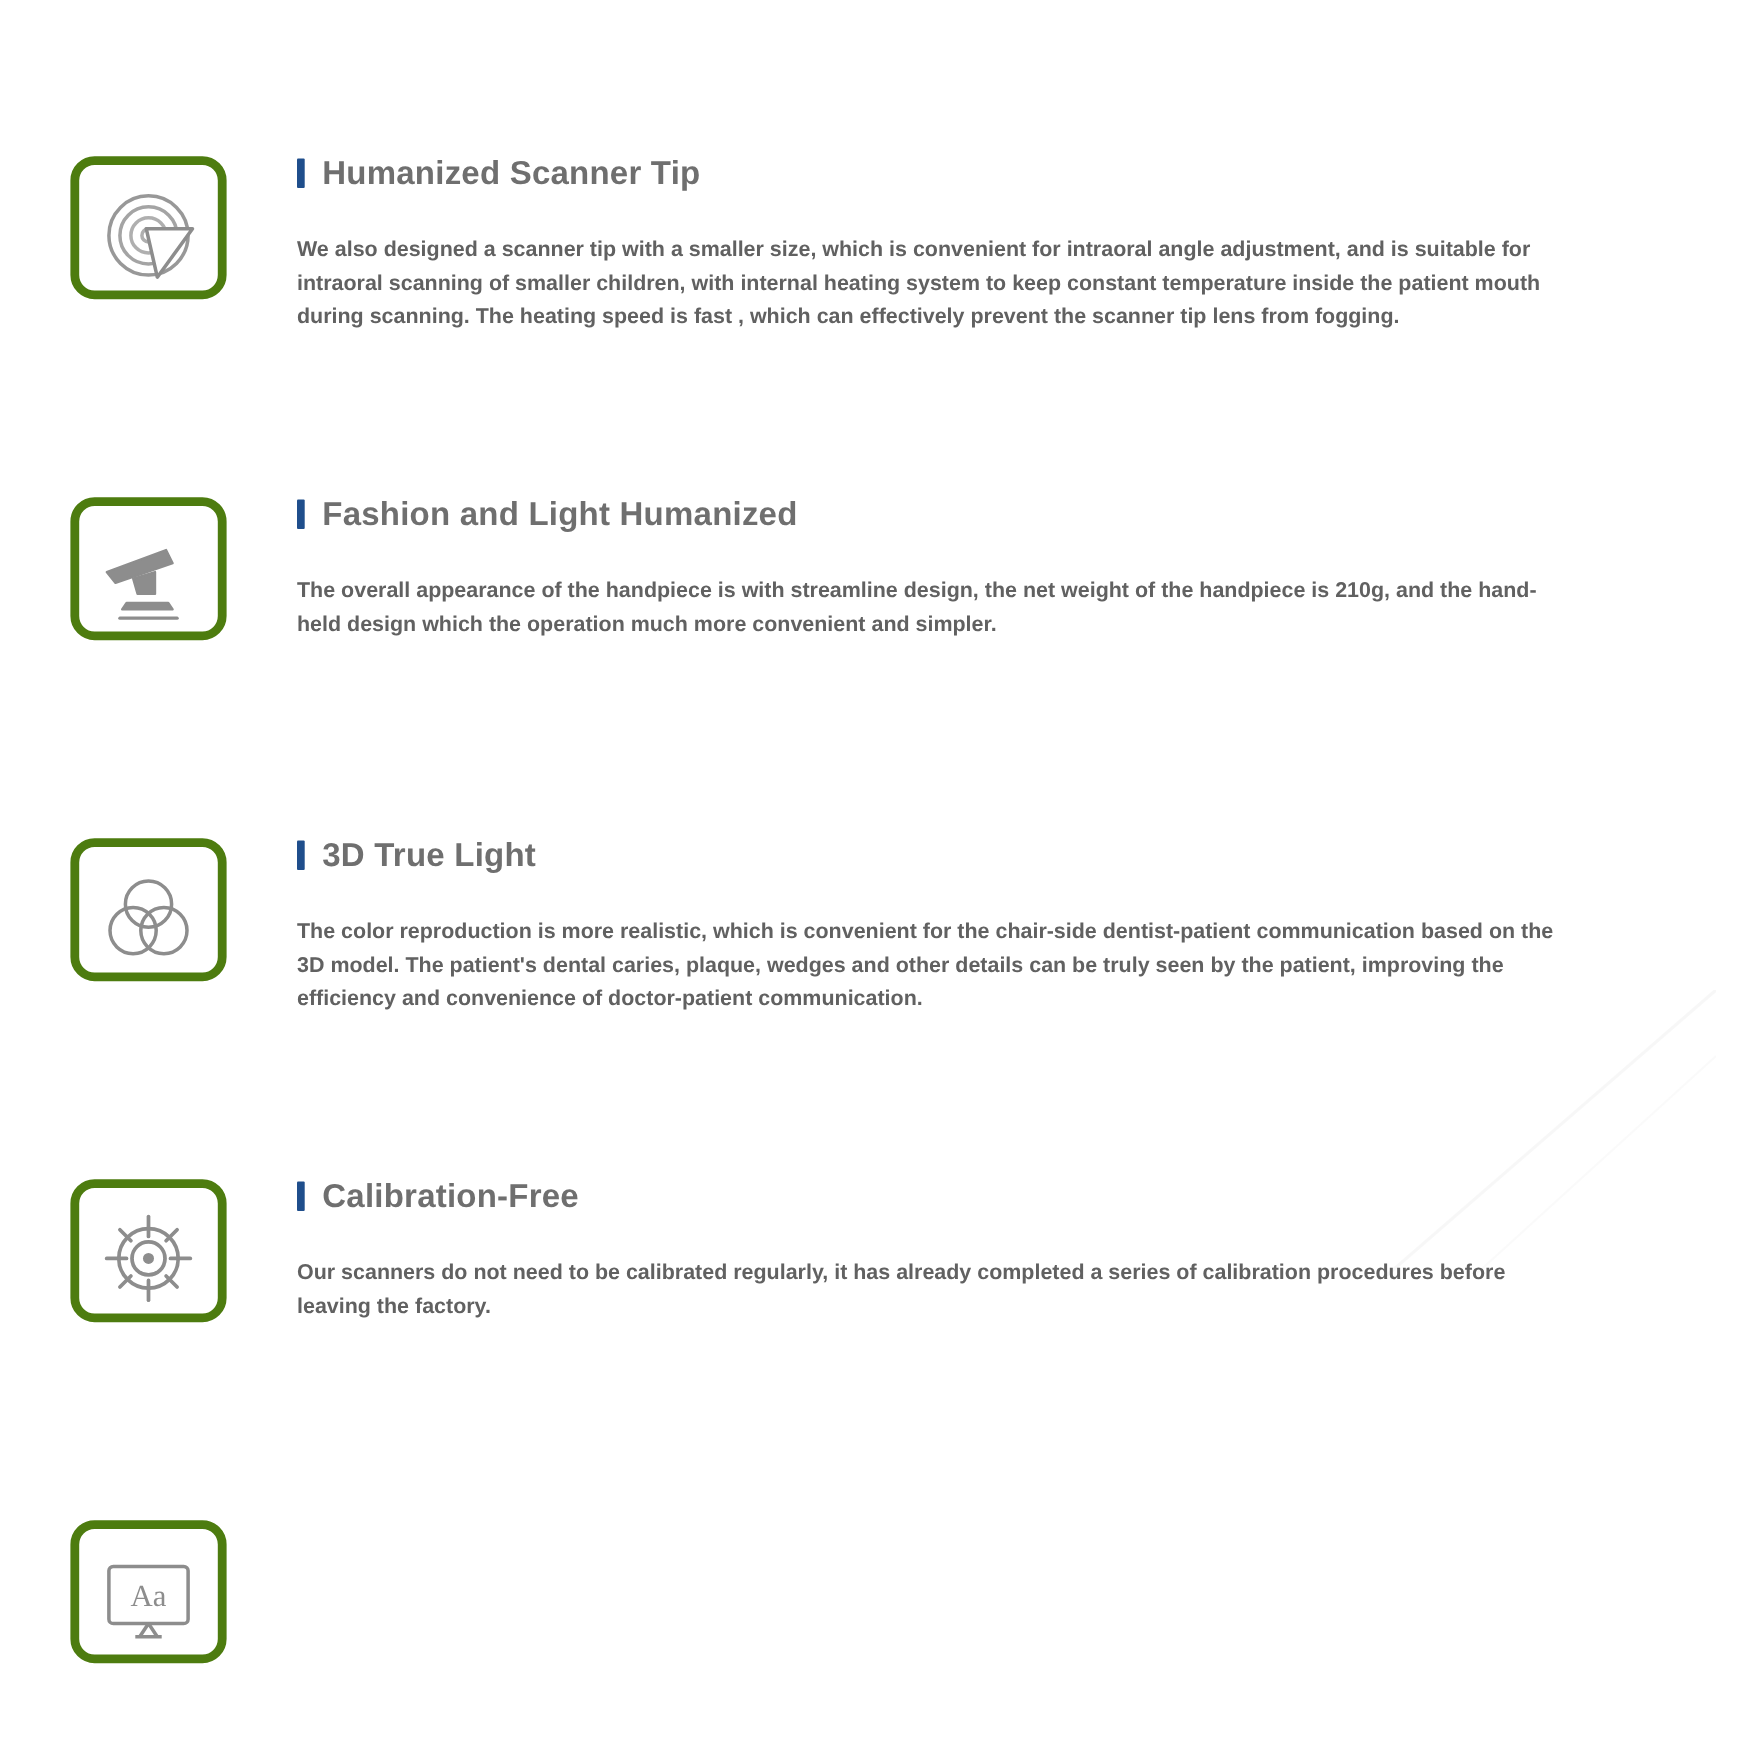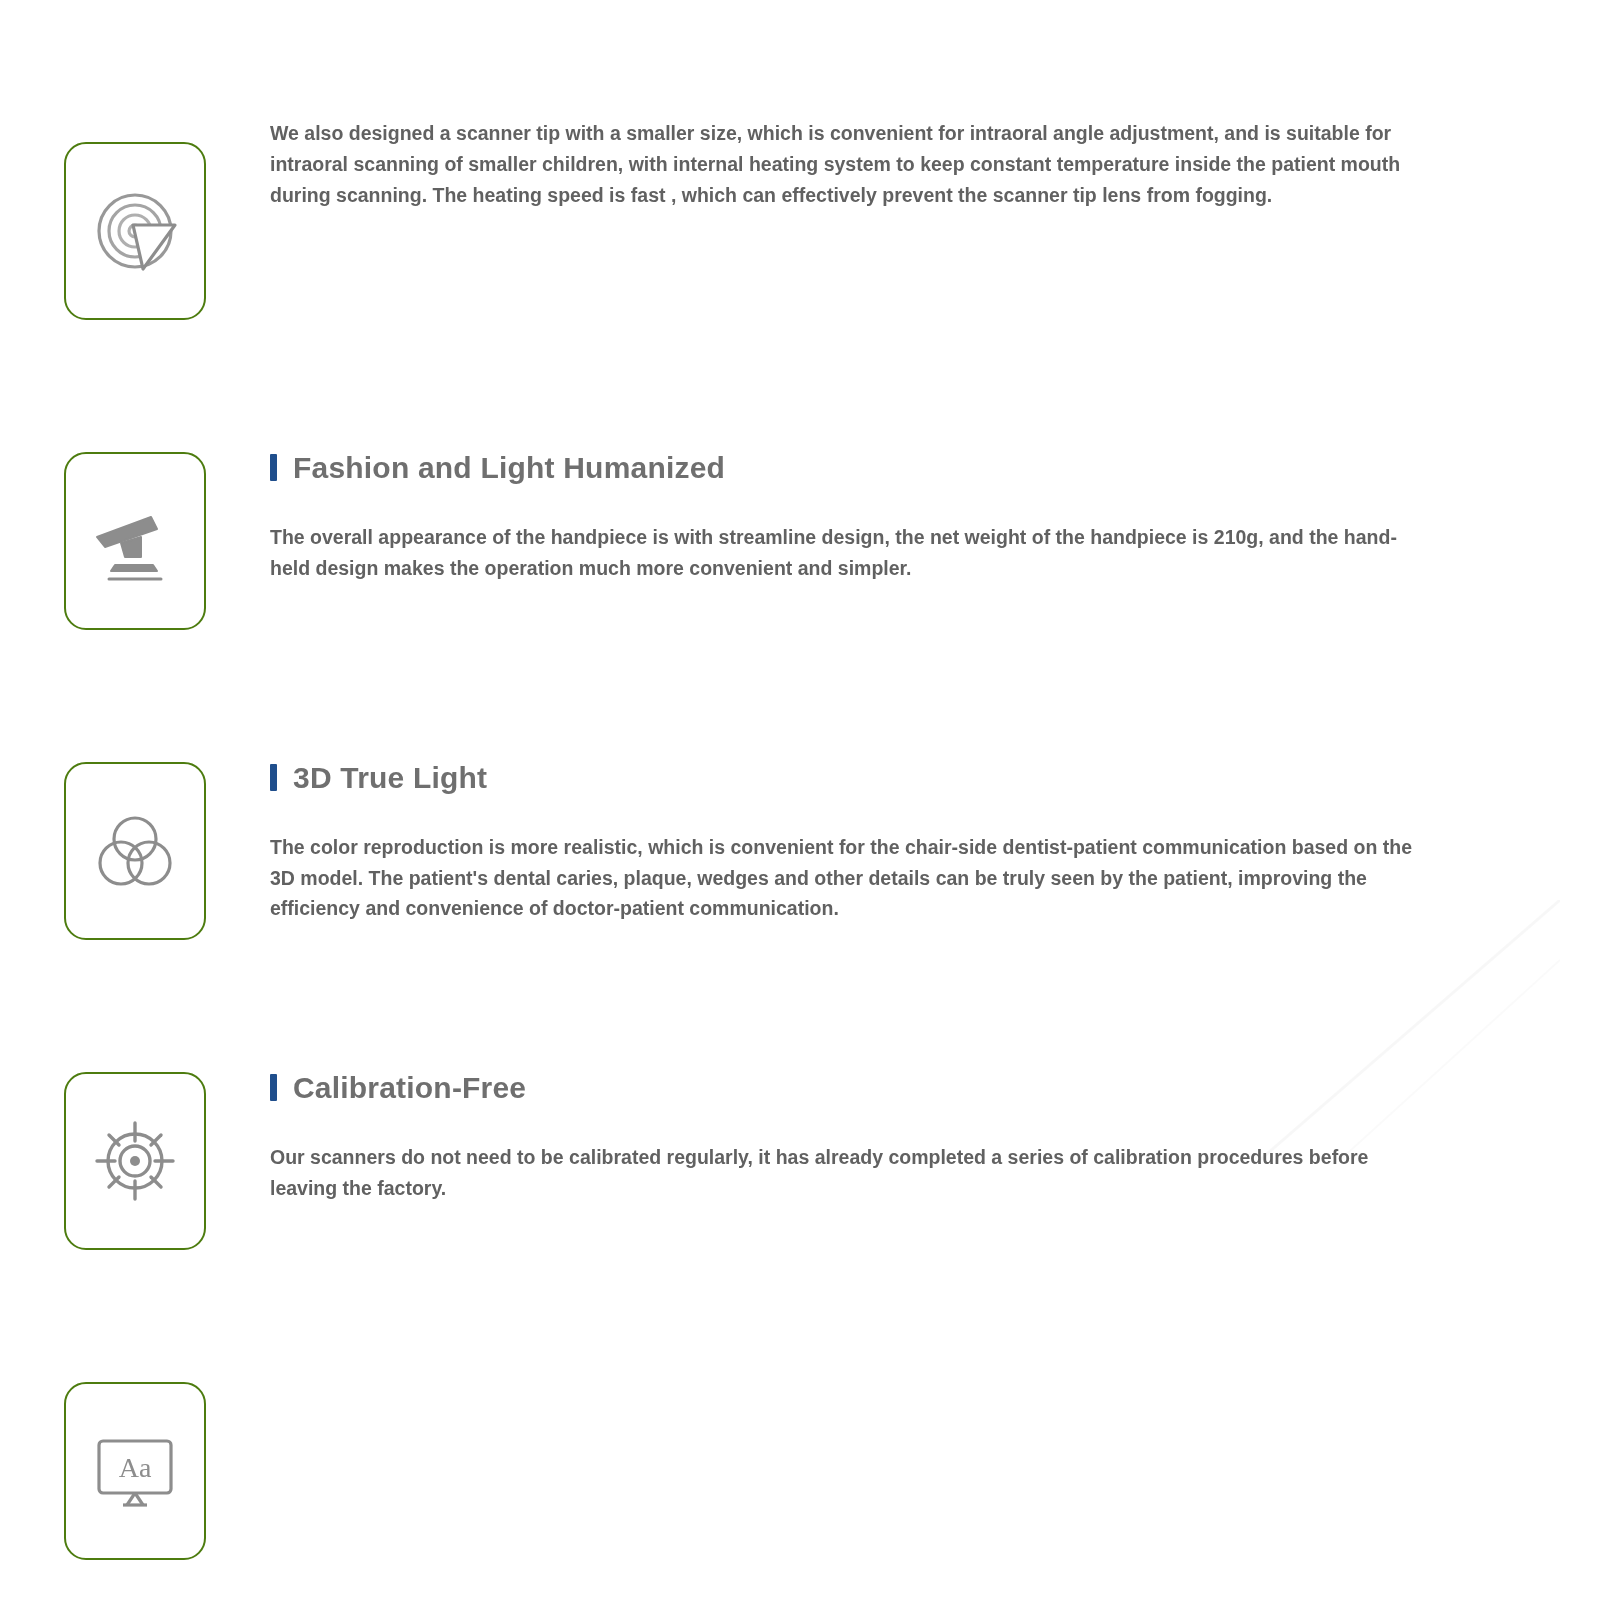--- a/index.html
+++ b/index.html
@@ -34,26 +34,26 @@
   }
   .feature-icon-wrap {
     width: 270px;
     min-width: 270px;
     display: flex;
     justify-content: center;
     padding-top: 24px;
   }
   .icon-box {
     width: 142px;
-    height: 178px;
-    border: 2px solid #4d7c0f;
+    height: 130px;
+    border: 8px solid #4d7c0f;
     border-radius: 22px;
     box-sizing: border-box;
     display: flex;
-    align-items: center;
+    align-items: flex-end;
     justify-content: center;
     background: #ffffff;
   }
   .feature-body {
     flex: 1;
     padding-right: 150px;
   }
   .feature-title-row {
     display: flex;
     align-items: center;
@@ -115,20 +115,24 @@
               <path d="M50 34 A16 16 0 1 0 50 66 A16 16 0 1 0 50 34" opacity="0.7"></path>
               <circle cx="50" cy="50" r="6" opacity="0.7"></circle>
             </g>
             <g fill="#ffffff" stroke="#8d8d8d" stroke-width="3.2" stroke-linejoin="round">
               <path d="M48 44 L90 44 L58 88 Z"></path>
             </g>
           </svg>
         </div>
       </div>
       <div class="feature-body">
+        <div class="feature-title-row">
+          <span class="title-bar"></span>
+          <h2 class="feature-title">Humanized Scanner Tip</h2>
+        </div>
         <p class="feature-desc">We also designed a scanner tip with a smaller size, which is convenient for intraoral angle adjustment, and is suitable for intraoral scanning of smaller children, with internal heating system to keep constant temperature inside the patient mouth during scanning. The heating speed is fast , which can effectively prevent the scanner tip lens from fogging.</p>
       </div>
     </section>
 
     <section class="feature">
       <div class="feature-icon-wrap">
         <div class="icon-box">
           <svg width="100" height="100" viewBox="0 0 100 100">
             <g fill="#8d8d8d" stroke="#8d8d8d" stroke-width="2" stroke-linejoin="round">
               <path d="M12 46 L66 26 L72 38 L20 56 Z"></path>
@@ -139,21 +143,21 @@
               <line x1="24" y1="88" x2="76" y2="88"></line>
             </g>
           </svg>
         </div>
       </div>
       <div class="feature-body">
         <div class="feature-title-row">
           <span class="title-bar"></span>
           <h2 class="feature-title">Fashion and Light Humanized</h2>
         </div>
-        <p class="feature-desc">The overall appearance of the handpiece is with streamline design, the net weight of the handpiece is 210g, and the hand-held design makes the operation much more convenient and simpler.</p>
+        <p class="feature-desc">The overall appearance of the handpiece is with streamline design, the net weight of the handpiece is 210g, and the hand-held design which the operation much more convenient and simpler.</p>
       </div>
     </section>
 
     <section class="feature">
       <div class="feature-icon-wrap">
         <div class="icon-box">
           <svg width="100" height="100" viewBox="0 0 100 100">
             <g fill="none" stroke="#8d8d8d" stroke-width="3.2">
               <circle cx="50" cy="38" r="21"></circle>
               <circle cx="36" cy="62" r="21"></circle>

